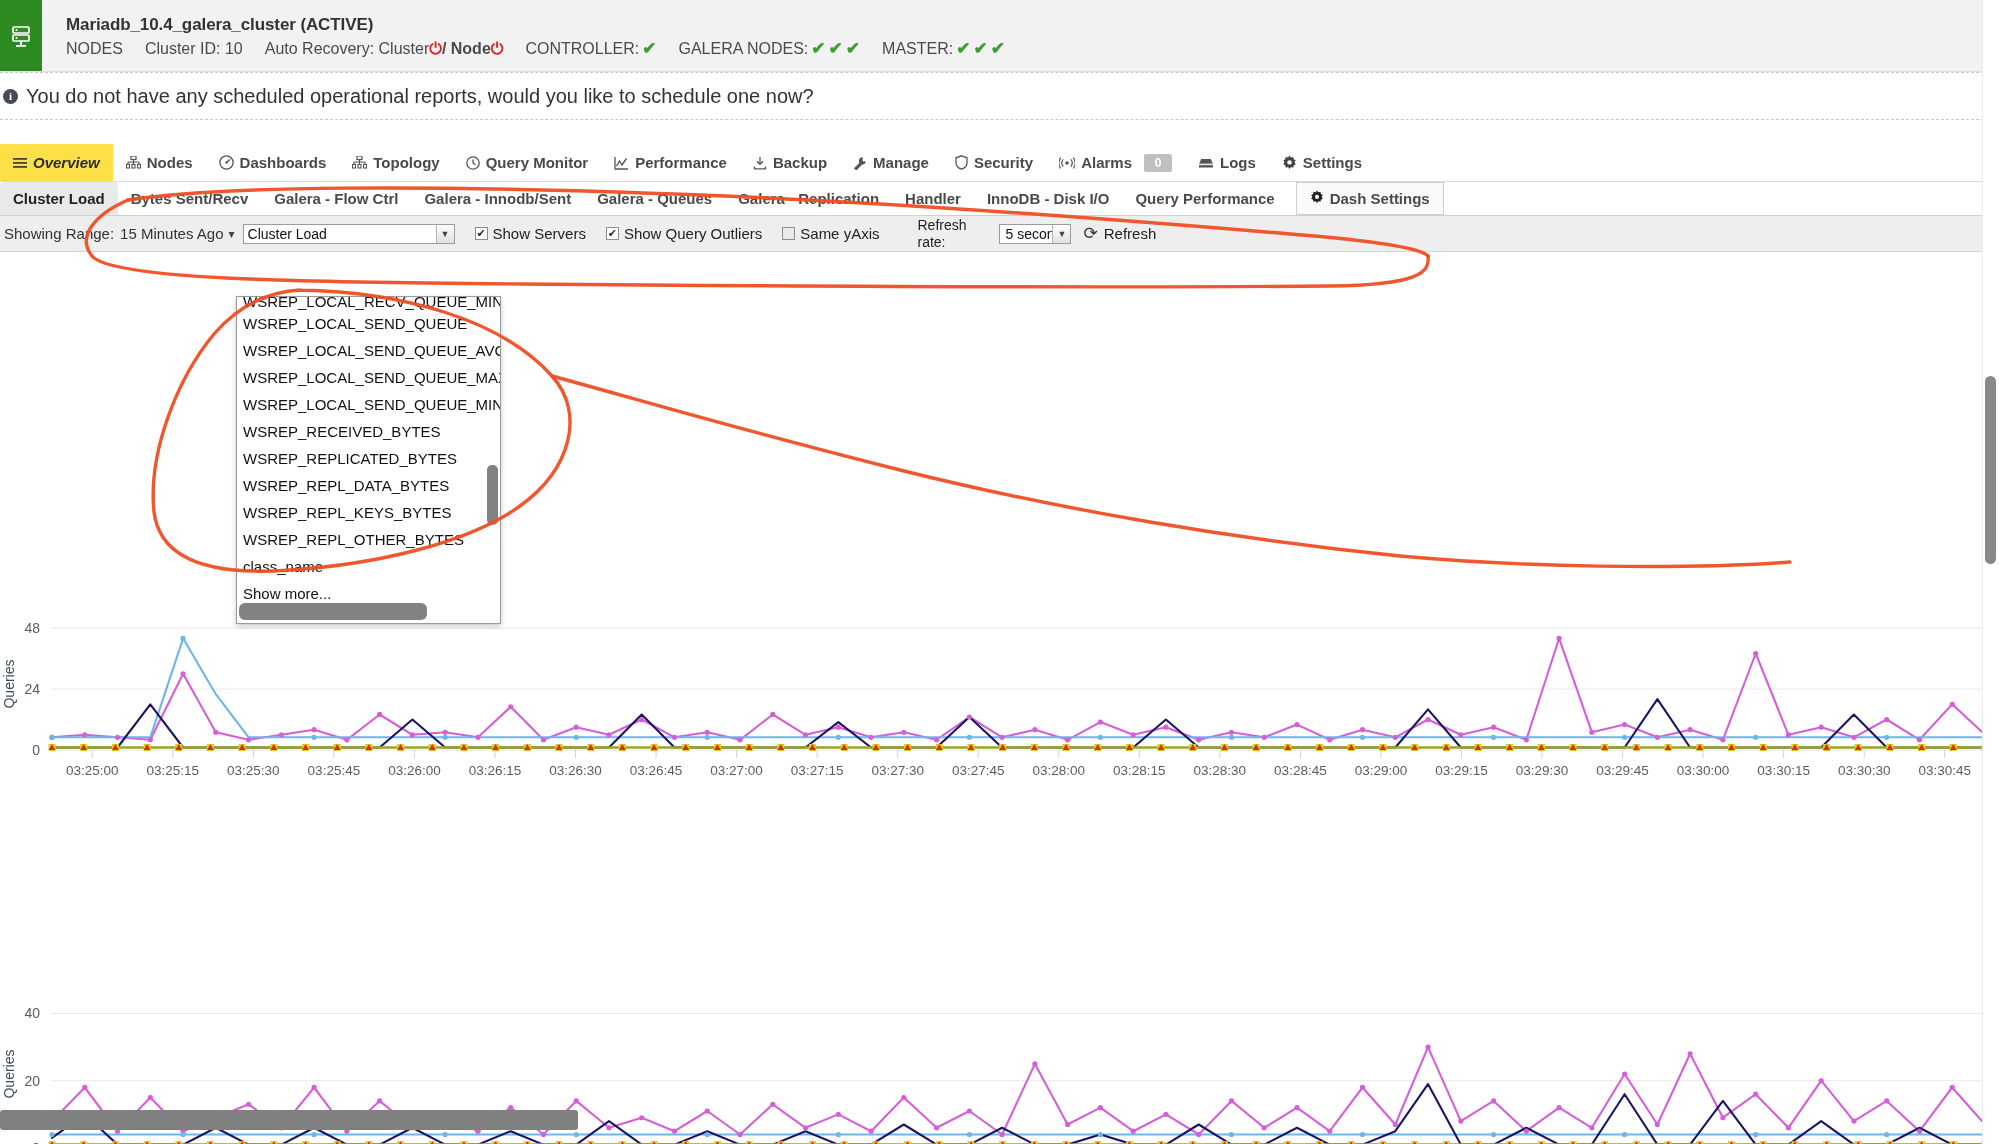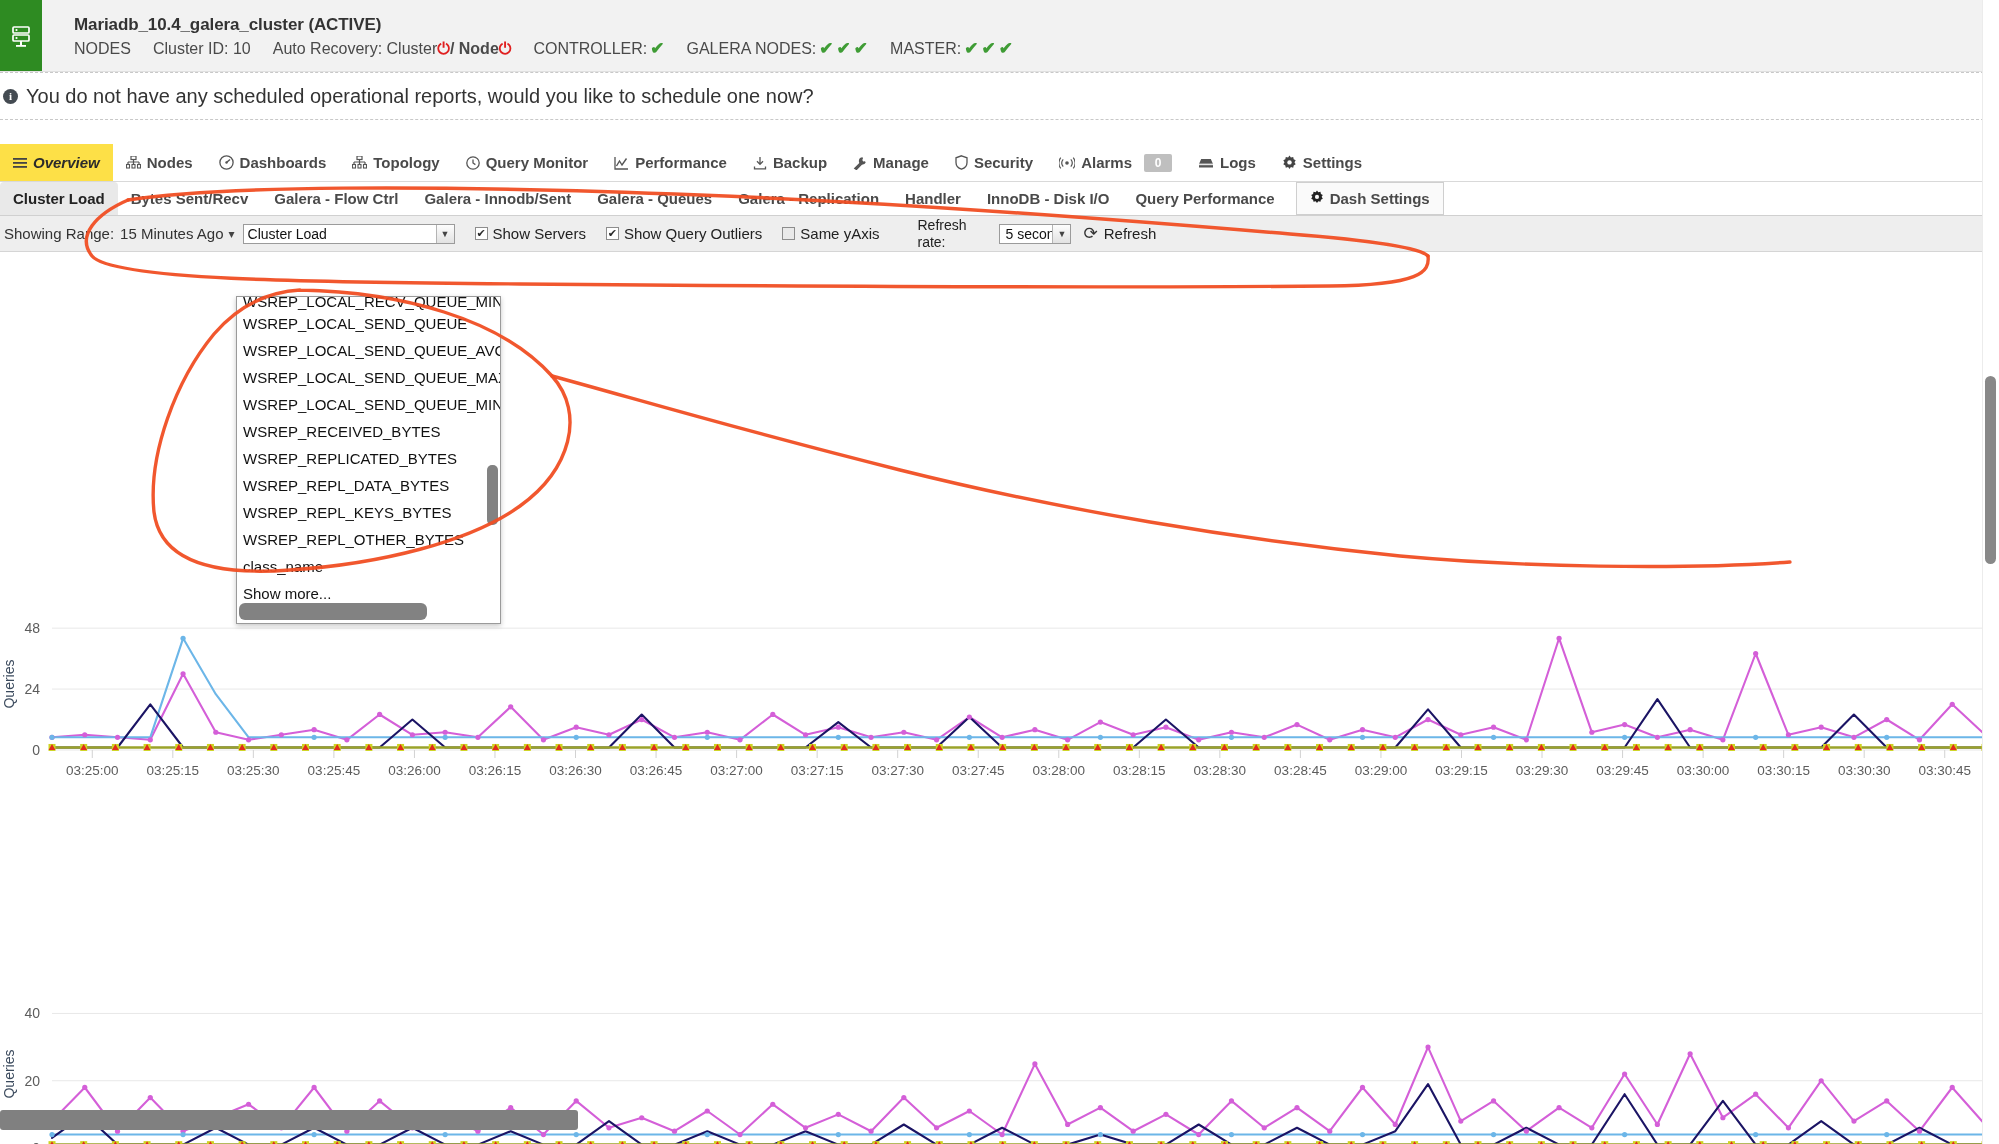--- a/index.html
+++ b/index.html
@@ -25,21 +25,21 @@
     display: flex;
     align-items: center;
     justify-content: center;
     flex: 0 0 42px;
   }
   .cluster-icon-box svg { display: block; }
   .cluster-head-text {
     display: flex;
     flex-direction: column;
     justify-content: center;
-    padding-left: 32px;
+    padding-left: 24px;
   }
   .cluster-title {
     font-size: 17px;
     font-weight: bold;
     color: #333333;
     line-height: 26px;
     letter-spacing: -0.1px;
   }
   .cluster-meta {
     display: flex;

